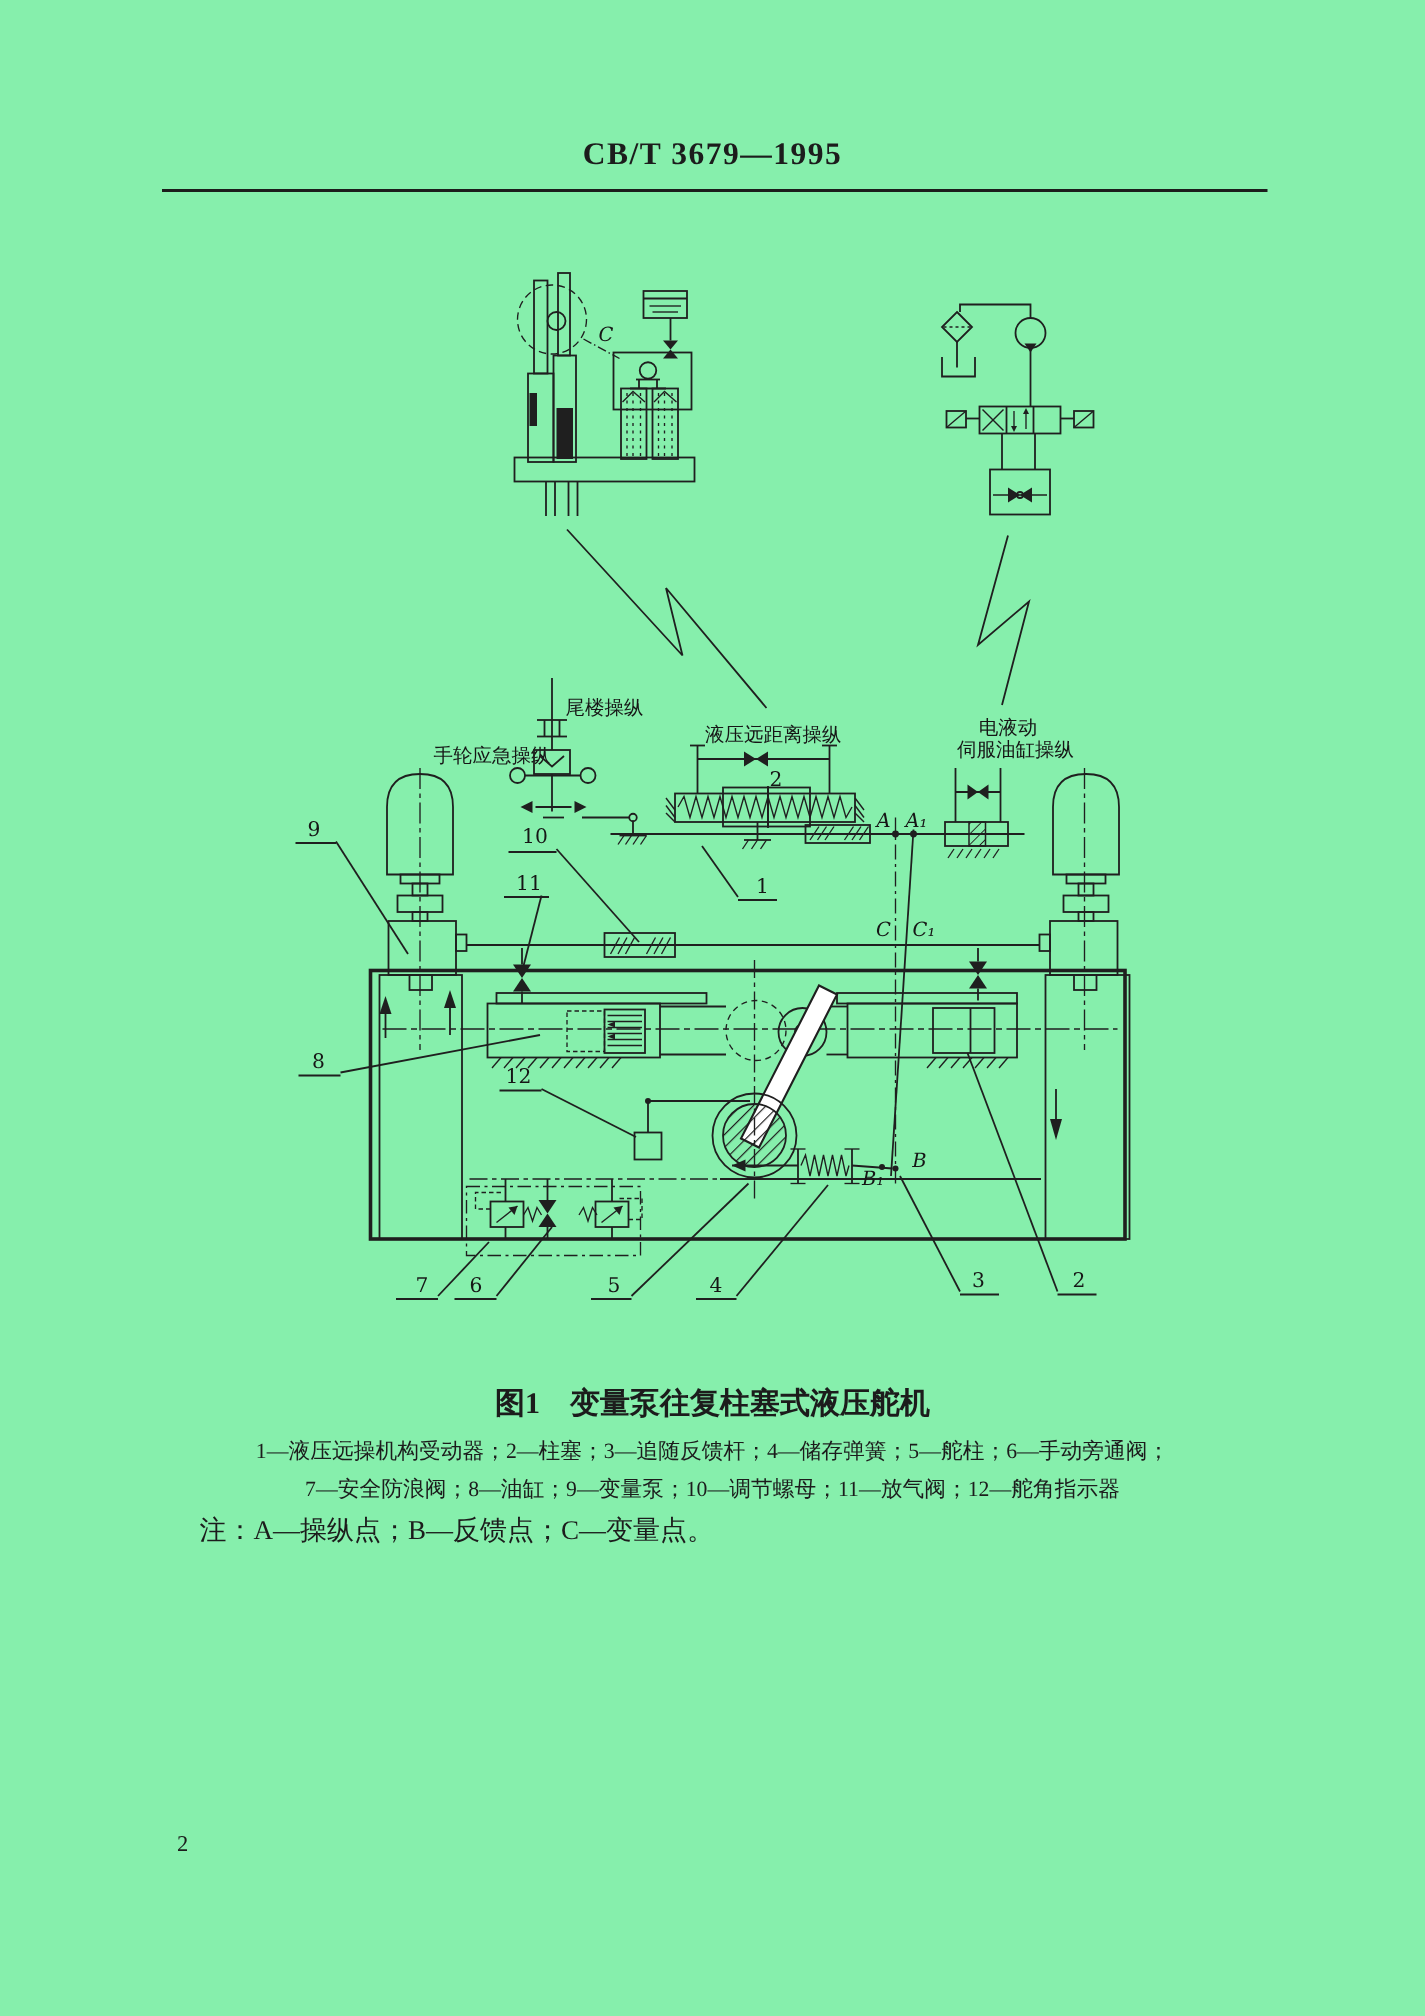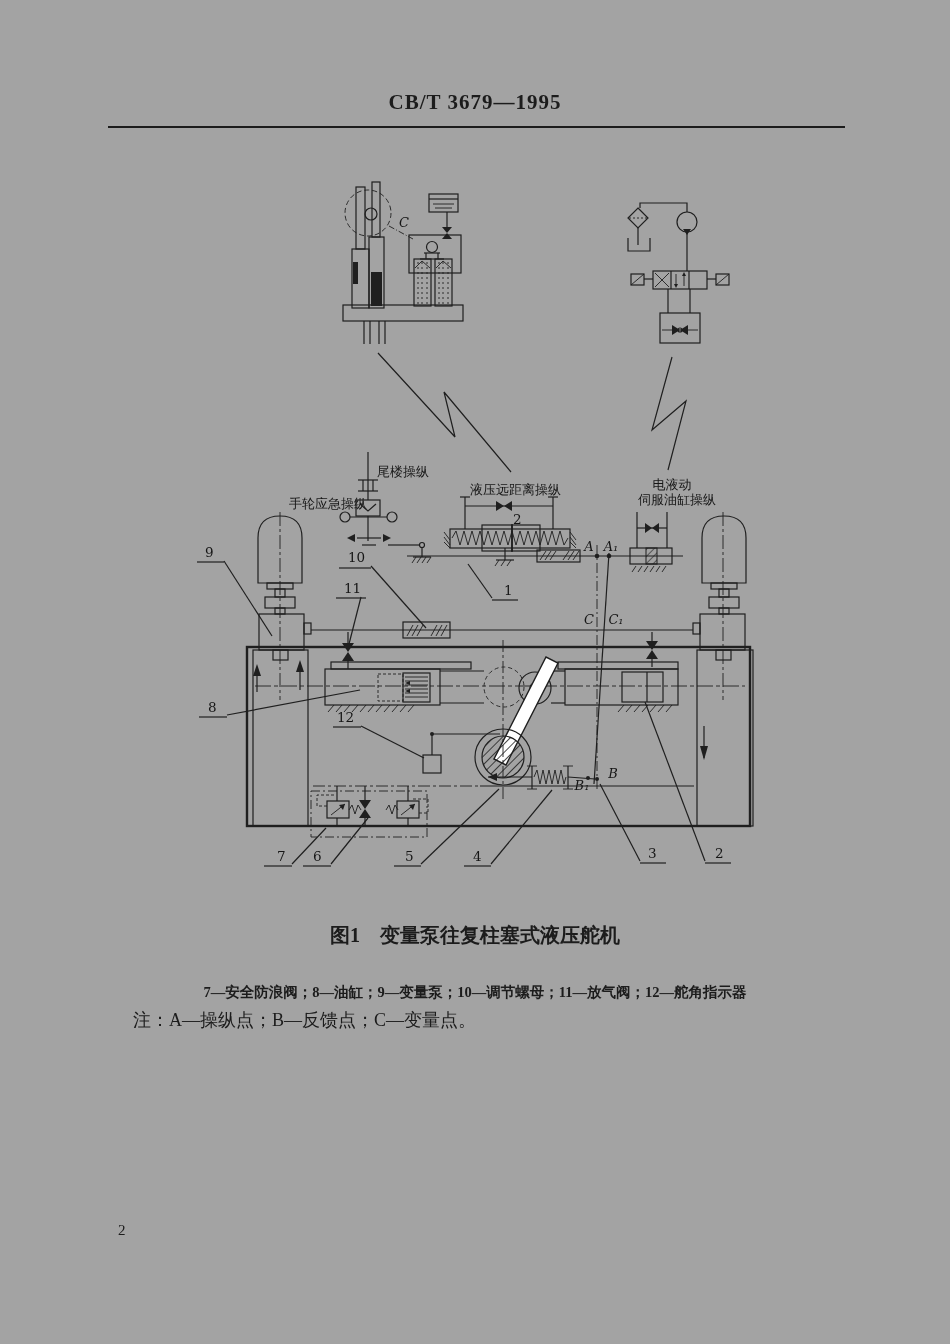--- a/index.html
+++ b/index.html
@@ -1,25 +1,25 @@
 <!DOCTYPE html>
 <html><head>
 <meta charset="utf-8">
 <style>
   html,body{margin:0;padding:0;background:#e8e8e8;}
-  .page{position:relative;width:950px;height:1344px;background:#a3a3a3;margin:0 auto;
+  .page{position:relative;width:950px;height:1344px;background:#86efac;margin:0 auto;
         font-family:"Liberation Serif","DejaVu Serif",serif;color:#1c1c1c;overflow:hidden;}
   .hdr{position:absolute;top:90px;left:0;width:100%;text-align:center;
        font-size:21px;font-weight:bold;letter-spacing:1px;}
   .rule{position:absolute;top:126px;left:108px;width:737px;height:2.4px;background:#1c1c1c;}
   .svgwrap{position:absolute;top:0;left:0;}
   .caption{position:absolute;top:922px;left:0;width:100%;text-align:center;
            font-size:20px;font-weight:bold;}
   .leg1{position:absolute;top:958px;left:0;width:100%;text-align:center;font-size:14.5px;}
-  .leg2{position:absolute;top:983px;left:0;width:100%;text-align:center;font-size:14.5px;font-weight:bold;}
+  .leg2{position:absolute;top:983px;left:0;width:100%;text-align:center;font-size:14.5px;}
   .note{position:absolute;top:1008px;left:133px;font-size:18px;}
   .pagenum{position:absolute;top:1222px;left:118px;font-size:15px;}
   svg{display:block;}
   svg *{vector-effect:none;}
   .ln{stroke:#1f1f1f;stroke-width:1.2;fill:none;}
   .thin{stroke:#1f1f1f;stroke-width:0.9;fill:none;}
   .thick{stroke:#1f1f1f;stroke-width:2.4;fill:none;}
   .fill{fill:#1f1f1f;stroke:none;}
   .cn{font:13px "Liberation Serif","DejaVu Serif",serif;fill:#161616;}
   .num{font:13.5px "DejaVu Serif",serif;fill:#161616;}
@@ -450,17 +450,18 @@
       <line class="ln" x1="361" y1="597" x2="349" y2="644"></line>
 
       <text class="num" x="337" y="722">12</text>
       <line class="ln" x1="333" y1="727" x2="361" y2="727" stroke-width="1.8"></line>
       <line class="ln" x1="361" y1="726" x2="424" y2="758"></line>
     </g>
   </svg>
   </div>
 
   <div class="caption">图1　变量泵往复柱塞式液压舵机</div>
+  <div class="leg1">1—液压远操机构受动器；2—柱塞；3—追随反馈杆；4—储存弹簧；5—舵柱；6—手动旁通阀；</div>
   <div class="leg2">7—安全防浪阀；8—油缸；9—变量泵；10—调节螺母；11—放气阀；12—舵角指示器</div>
   <div class="note">注：A—操纵点；B—反馈点；C—变量点。</div>
   <div class="pagenum">2</div>
 
 </div>
 
 </body></html>

